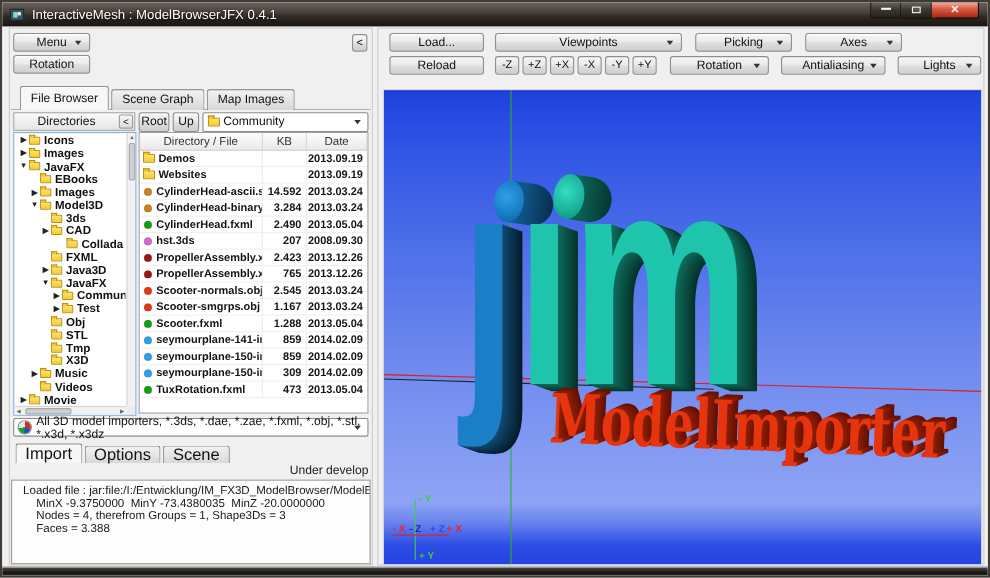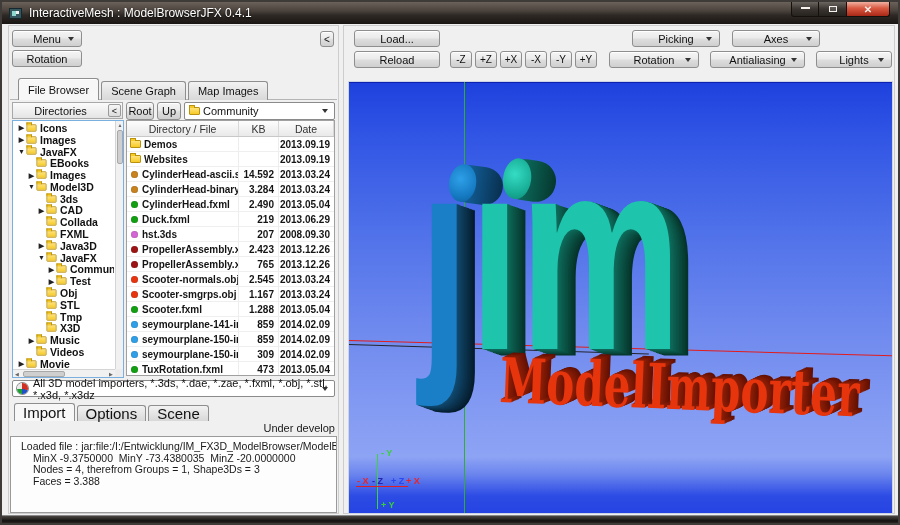--- a/index.html
+++ b/index.html
@@ -236,21 +236,21 @@
           <div class="tree-item" style="padding-left: 23px;">
     <span class="tree-arrow"></span>
     <span class="folder-icon"></span>
     <span class="tree-label">3ds</span>
   </div>
           <div class="tree-item" style="padding-left: 23px;">
     <span class="tree-arrow">▶</span>
     <span class="folder-icon"></span>
     <span class="tree-label">CAD</span>
   </div>
-          <div class="tree-item" style="padding-left: 23px;">
+          <div class="tree-item" style="padding-left: 37px;">
     <span class="tree-arrow"></span>
     <span class="folder-icon"></span>
     <span class="tree-label">Collada</span>
   </div>
           <div class="tree-item" style="padding-left: 23px;">
     <span class="tree-arrow"></span>
     <span class="folder-icon"></span>
     <span class="tree-label">FXML</span>
   </div>
           <div class="tree-item" style="padding-left: 23px;">
@@ -367,28 +367,20 @@
     <span class="t-kb">3.284</span>
     <span class="t-date">2013.03.24</span>
   </div>
           <div class="t-row">
     <span class="t-name">
               <span class="row-icon dot-icon" style="background: rgb(18, 160, 18);"></span>
               <span>CylinderHead.fxml</span>
             </span>
     <span class="t-kb">2.490</span>
     <span class="t-date">2013.05.04</span>
-  </div>
-          <div class="t-row">
-    <span class="t-name">
-              <span class="row-icon dot-icon" style="background: rgb(18, 160, 18);"></span>
-              <span>Duck.fxml</span>
-            </span>
-    <span class="t-kb">219</span>
-    <span class="t-date">2013.06.29</span>
   </div>
           <div class="t-row">
     <span class="t-name">
               <span class="row-icon dot-icon" style="background: rgb(212, 101, 212);"></span>
               <span>hst.3ds</span>
             </span>
     <span class="t-kb">207</span>
     <span class="t-date">2008.09.30</span>
   </div>
           <div class="t-row">
@@ -484,20 +476,24 @@
           <div class="status-line indent">MinX -9.3750000  MinY -73.4380035  MinZ -20.0000000</div>
           <div class="status-line indent">Nodes = 4, therefrom Groups = 1, Shape3Ds = 3</div>
           <div class="status-line indent">Faces = 3.388</div>
         </div>
       <div class="read-duration">
         
       </div>
     </div>
 
     <div class="btn load-btn">Load...</div>
+    <div class="btn viewpoints-btn">
+        <span>Viewpoints</span>
+        <span class="caret"></span>
+      </div>
     <div class="btn picking-btn">
         <span>Picking</span>
         <span class="caret"></span>
       </div>
     <div class="btn axes-btn">
         <span>Axes</span>
         <span class="caret"></span>
       </div>
     <div class="btn reload-btn">Reload</div>
     <div class="axis-row" id="axis-buttons">

